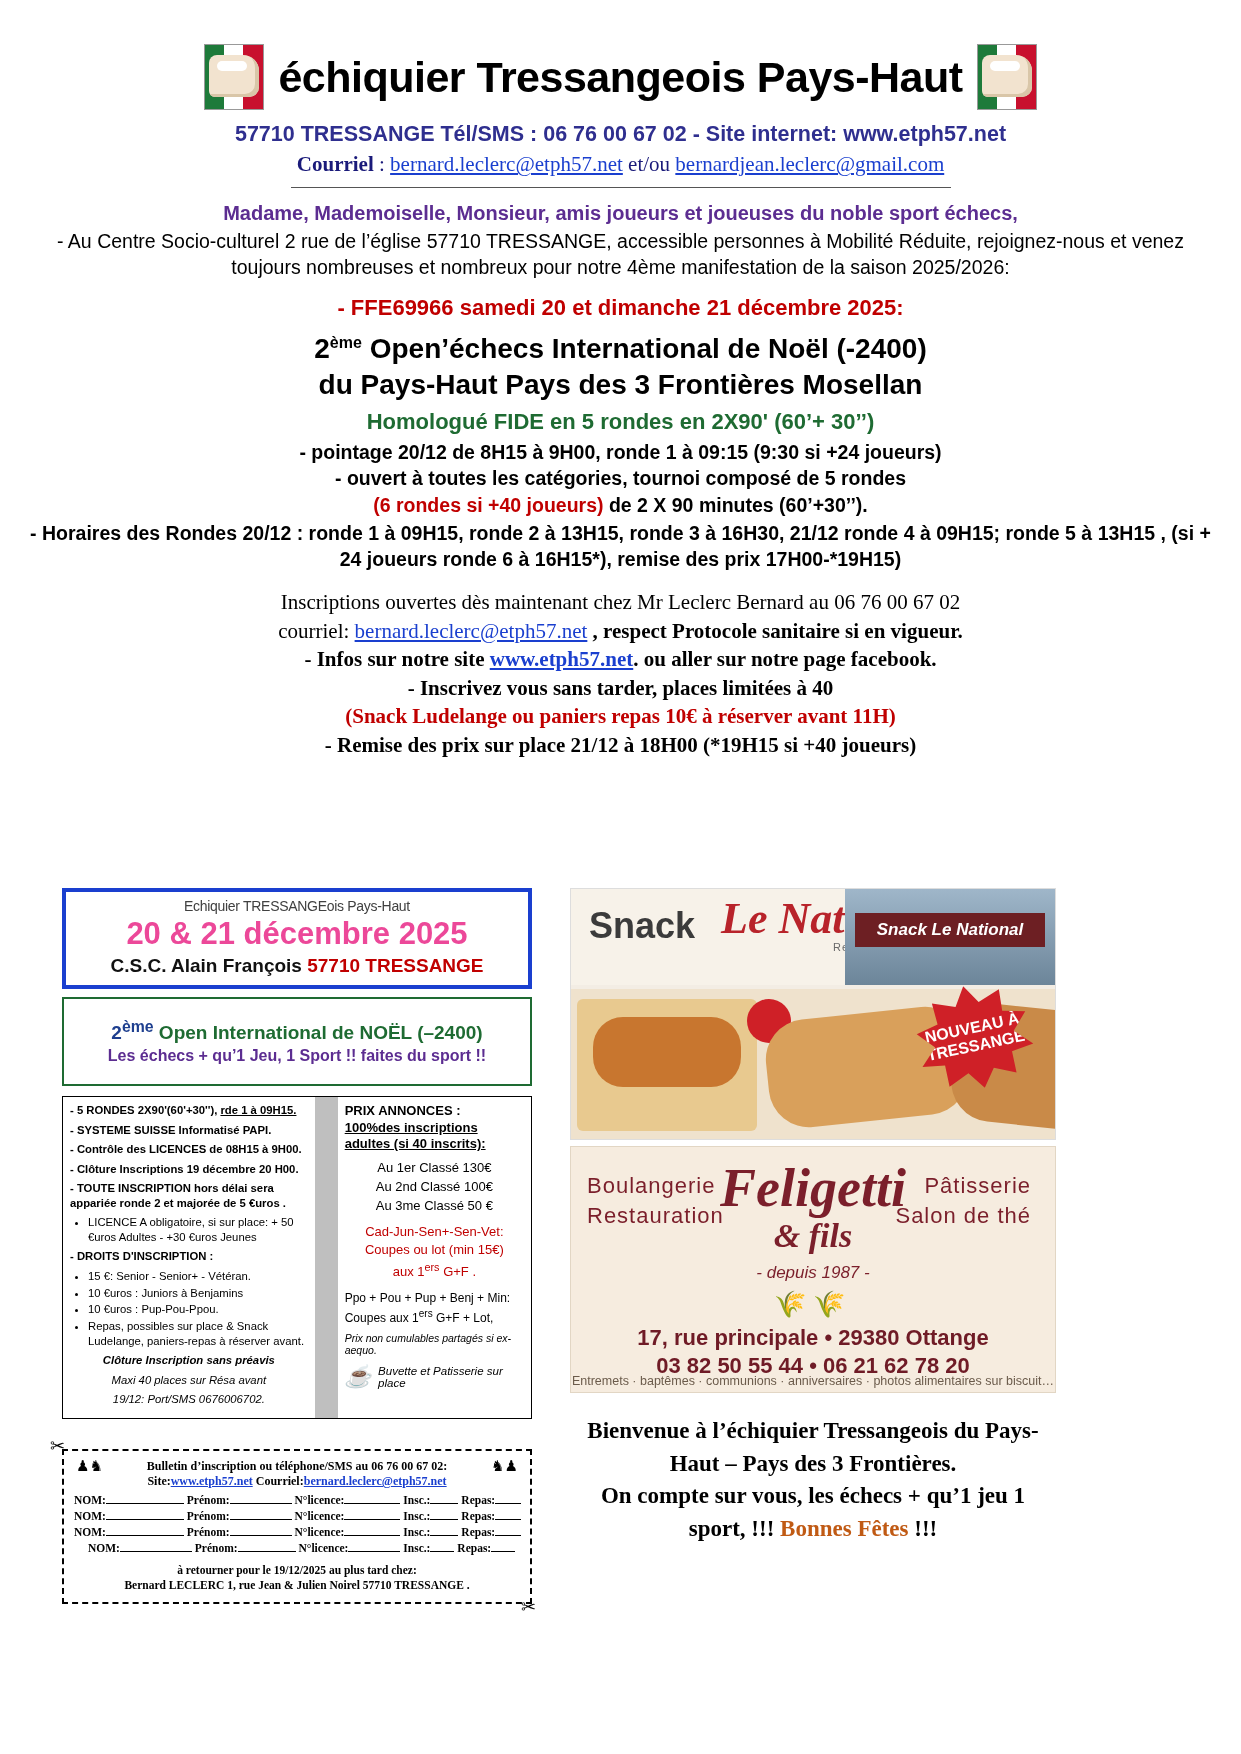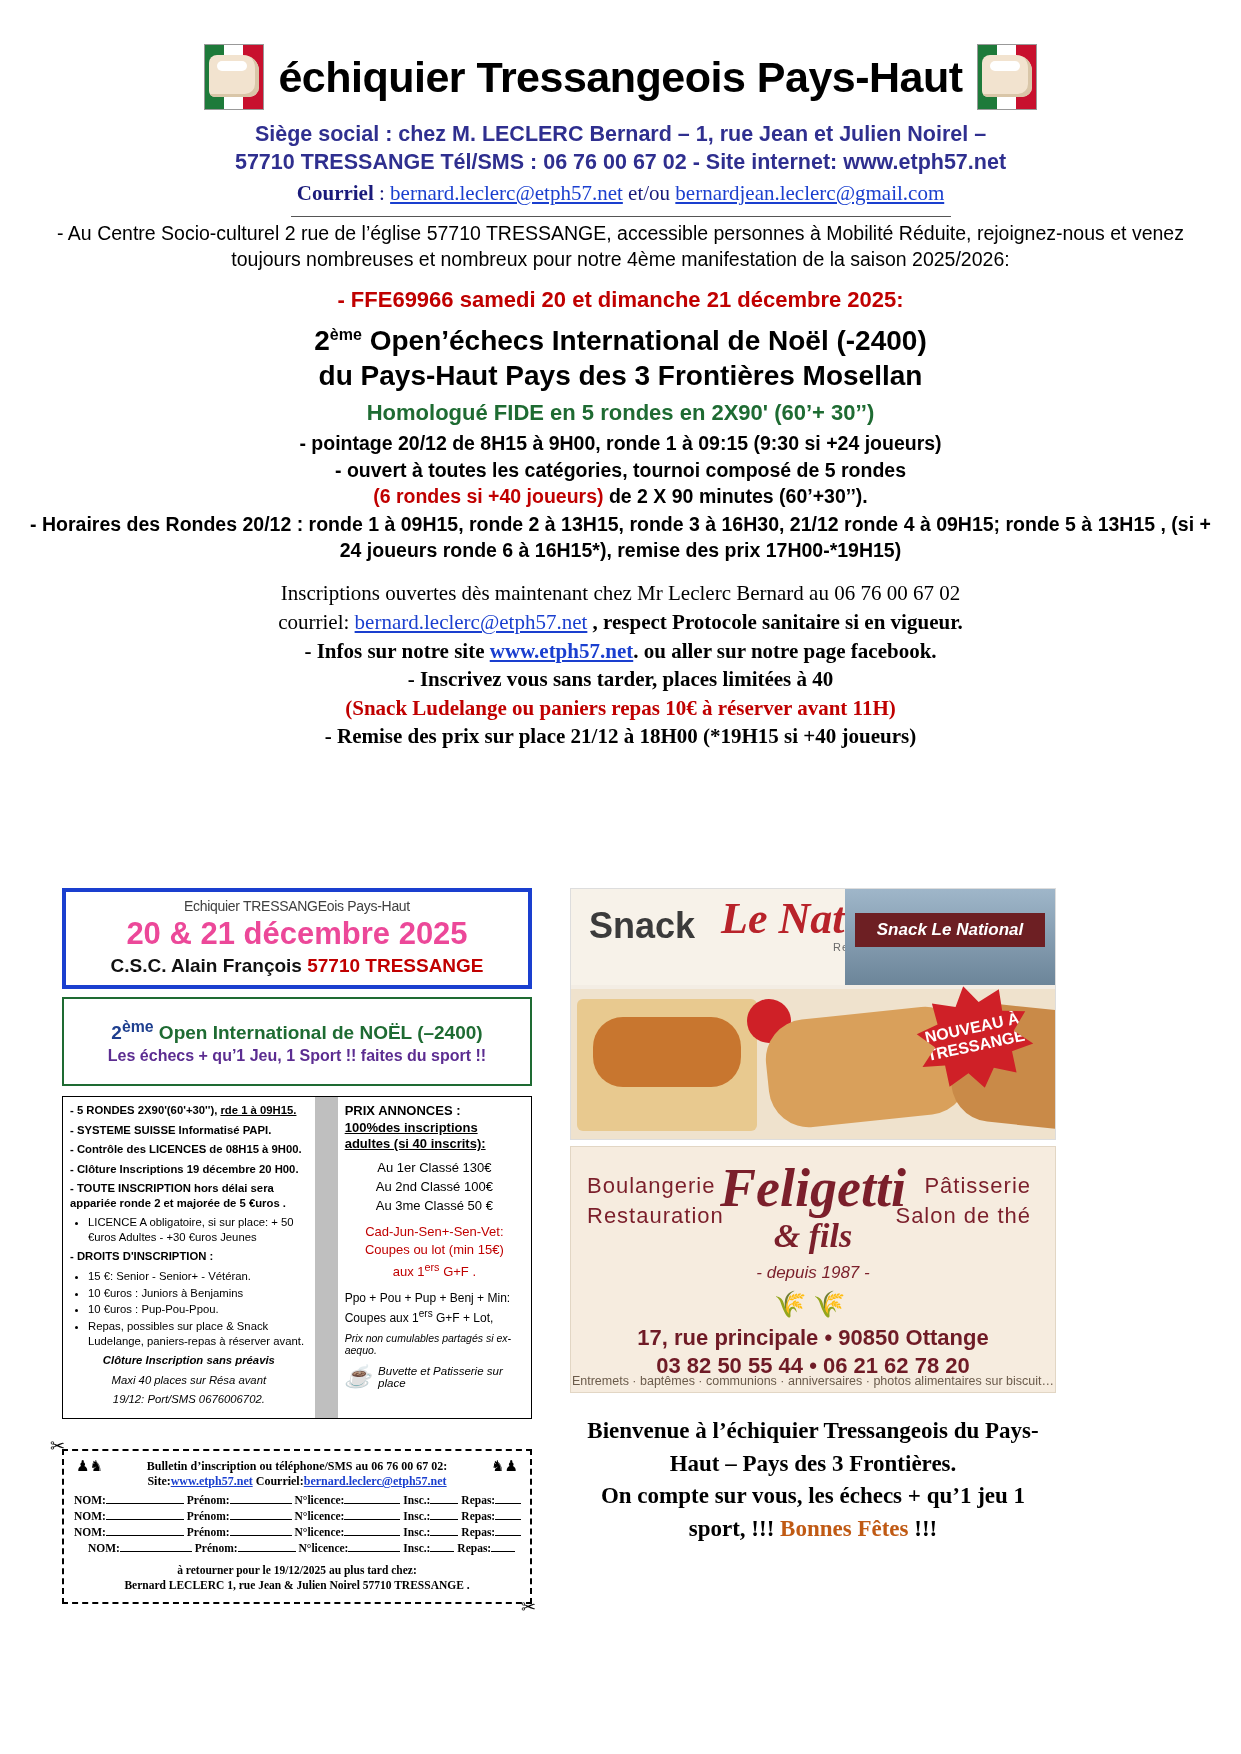--- a/index.html
+++ b/index.html
@@ -129,29 +129,29 @@
     <div class="logo-box">
         <div class="hand"></div>
       </div>
     <div class="title">échiquier Tressangeois Pays-Haut</div>
     <div class="logo-box">
         <div class="hand"></div>
       </div>
   </div>
 
   <div class="addr">
-    <div>Siège social :  chez M. LECLERC Bernard – 1, rue Jean et Julien Noirel –</div>
     <div>57710  TRESSANGE  Tél/SMS : 06 76 00 67 02  - Site internet: www.etph57.net</div>
   </div>
 
   <div class="mail">
     <span class="lbl">Courriel</span><span> : </span><a href="#">bernard.leclerc@etph57.net</a><span> et/ou </span><a href="#">bernardjean.leclerc@gmail.com</a>
   </div>
   <div class="rule"></div>
 
+  <div class="salut">Madame, Mademoiselle, Monsieur, amis joueurs et joueuses du noble sport échecs,</div>
   <div class="intro">- Au Centre Socio-culturel 2 rue de l’église 57710 TRESSANGE, accessible personnes à Mobilité Réduite, rejoignez-nous et venez toujours nombreuses et nombreux pour notre 4ème manifestation de la saison 2025/2026:</div>
   <div class="ffe">- FFE69966 samedi 20 et dimanche 21 décembre 2025:</div>
 
   <div class="open1">
     <span>2</span><sup>ème</sup><span> Open’échecs International de Noël (-2400)</span>
     <div>du Pays-Haut Pays des 3 Frontières Mosellan</div>
   </div>
   <div class="homolog">Homologué FIDE en 5 rondes en 2X90' (60’+ 30’’)</div>
 
   <div class="det">
@@ -311,21 +311,21 @@
 
       <div class="ad-felig">
         <div class="bl">Boulangerie</div>
         <div class="rs">Restauration</div>
         <div class="pa">Pâtisserie</div>
         <div class="sa">Salon de thé</div>
         <div class="name">Feligetti</div>
         <div class="fils">&amp; fils</div>
         <div class="dep">- depuis 1987 -</div>
         <div class="wheat">🌾🌾</div>
-        <div class="addr2">17, rue principale  •  90850 Ottange</div>
+        <div class="addr2">17, rue principale  •  29380 Ottange</div>
         <div class="tel2">03 82 50 55 44  •  06 21 62 78 20</div>
         <div class="note">Entremets · baptêmes · communions · anniversaires · photos alimentaires sur biscuit…</div>
       </div>
 
       <div class="welcome">
         <div>Bienvenue à l’échiquier Tressangeois du Pays-</div>
         <div>Haut – Pays des 3 Frontières.</div>
         <div>On compte sur vous, les échecs + qu’1 jeu 1</div>
         <div><span>sport, !!! </span><span class="org">Bonnes Fêtes</span><span> !!!</span></div>
       </div>

